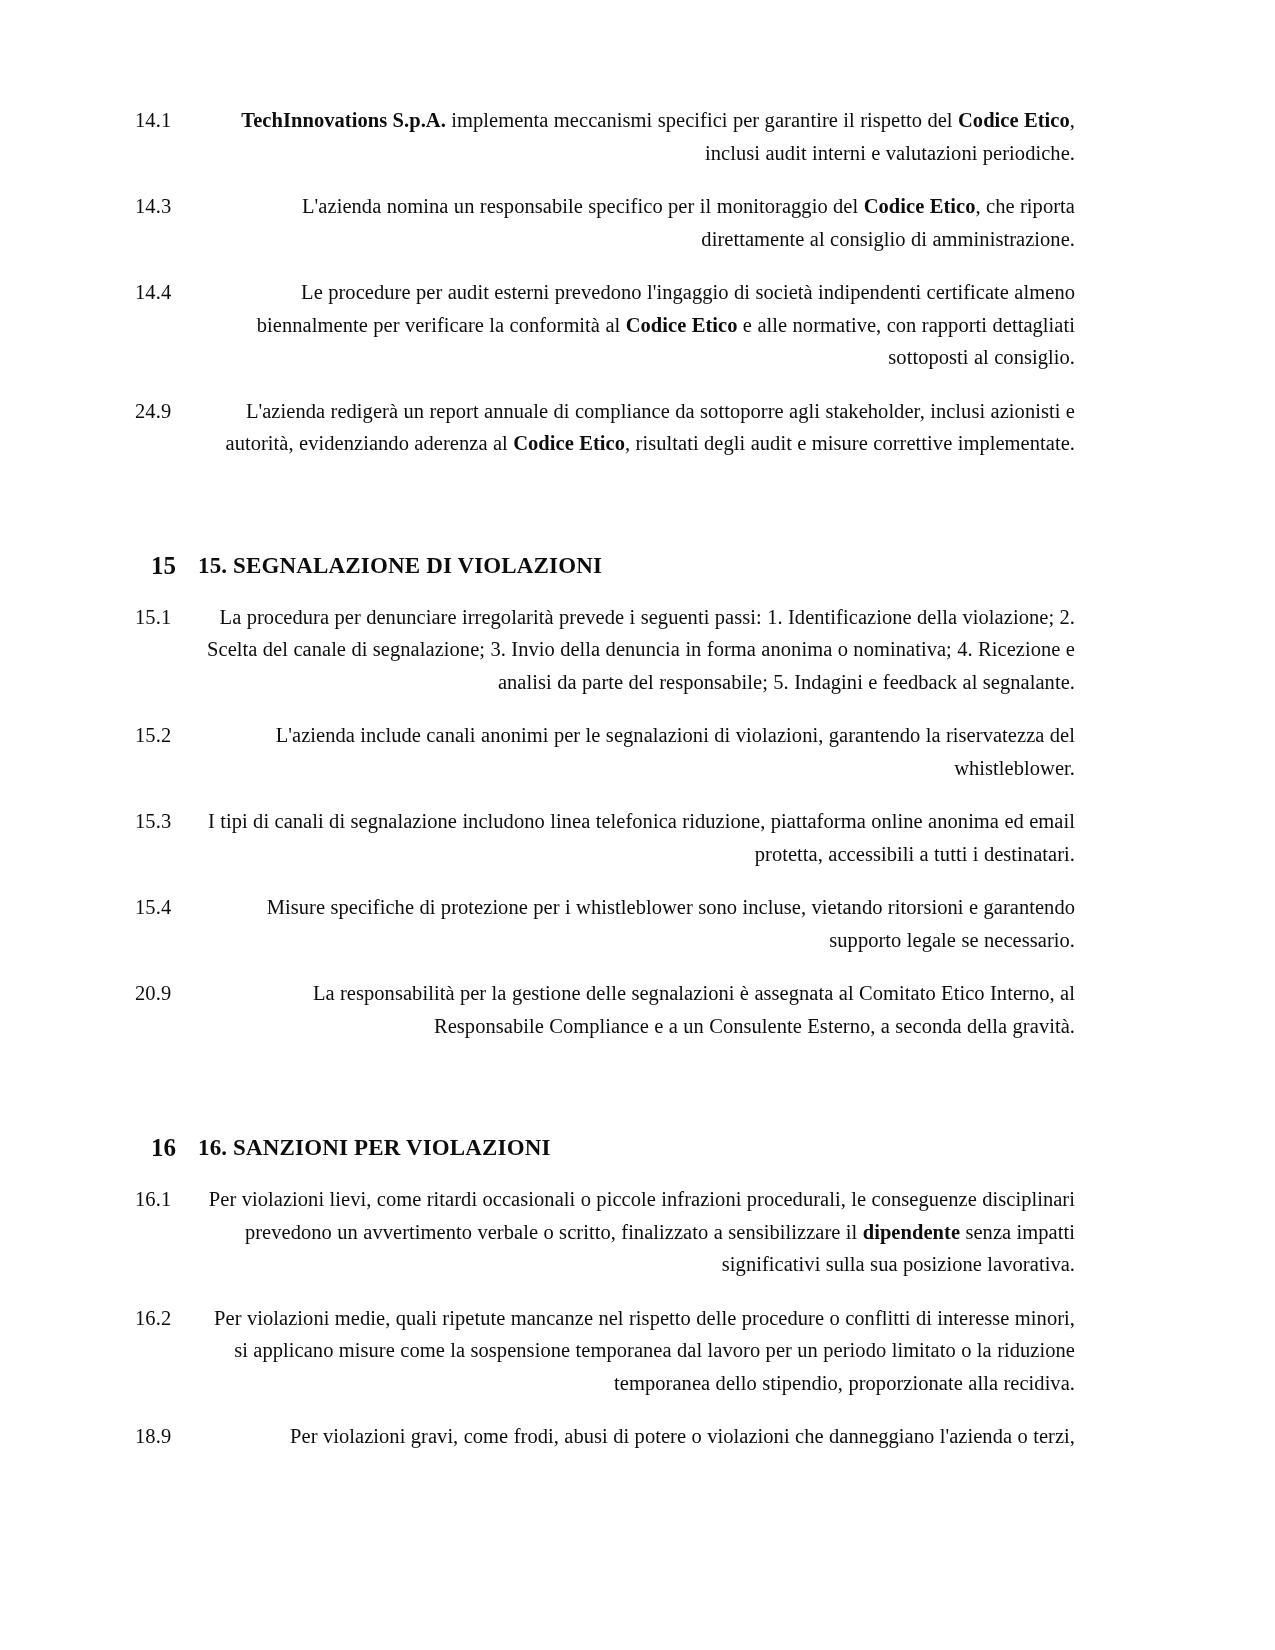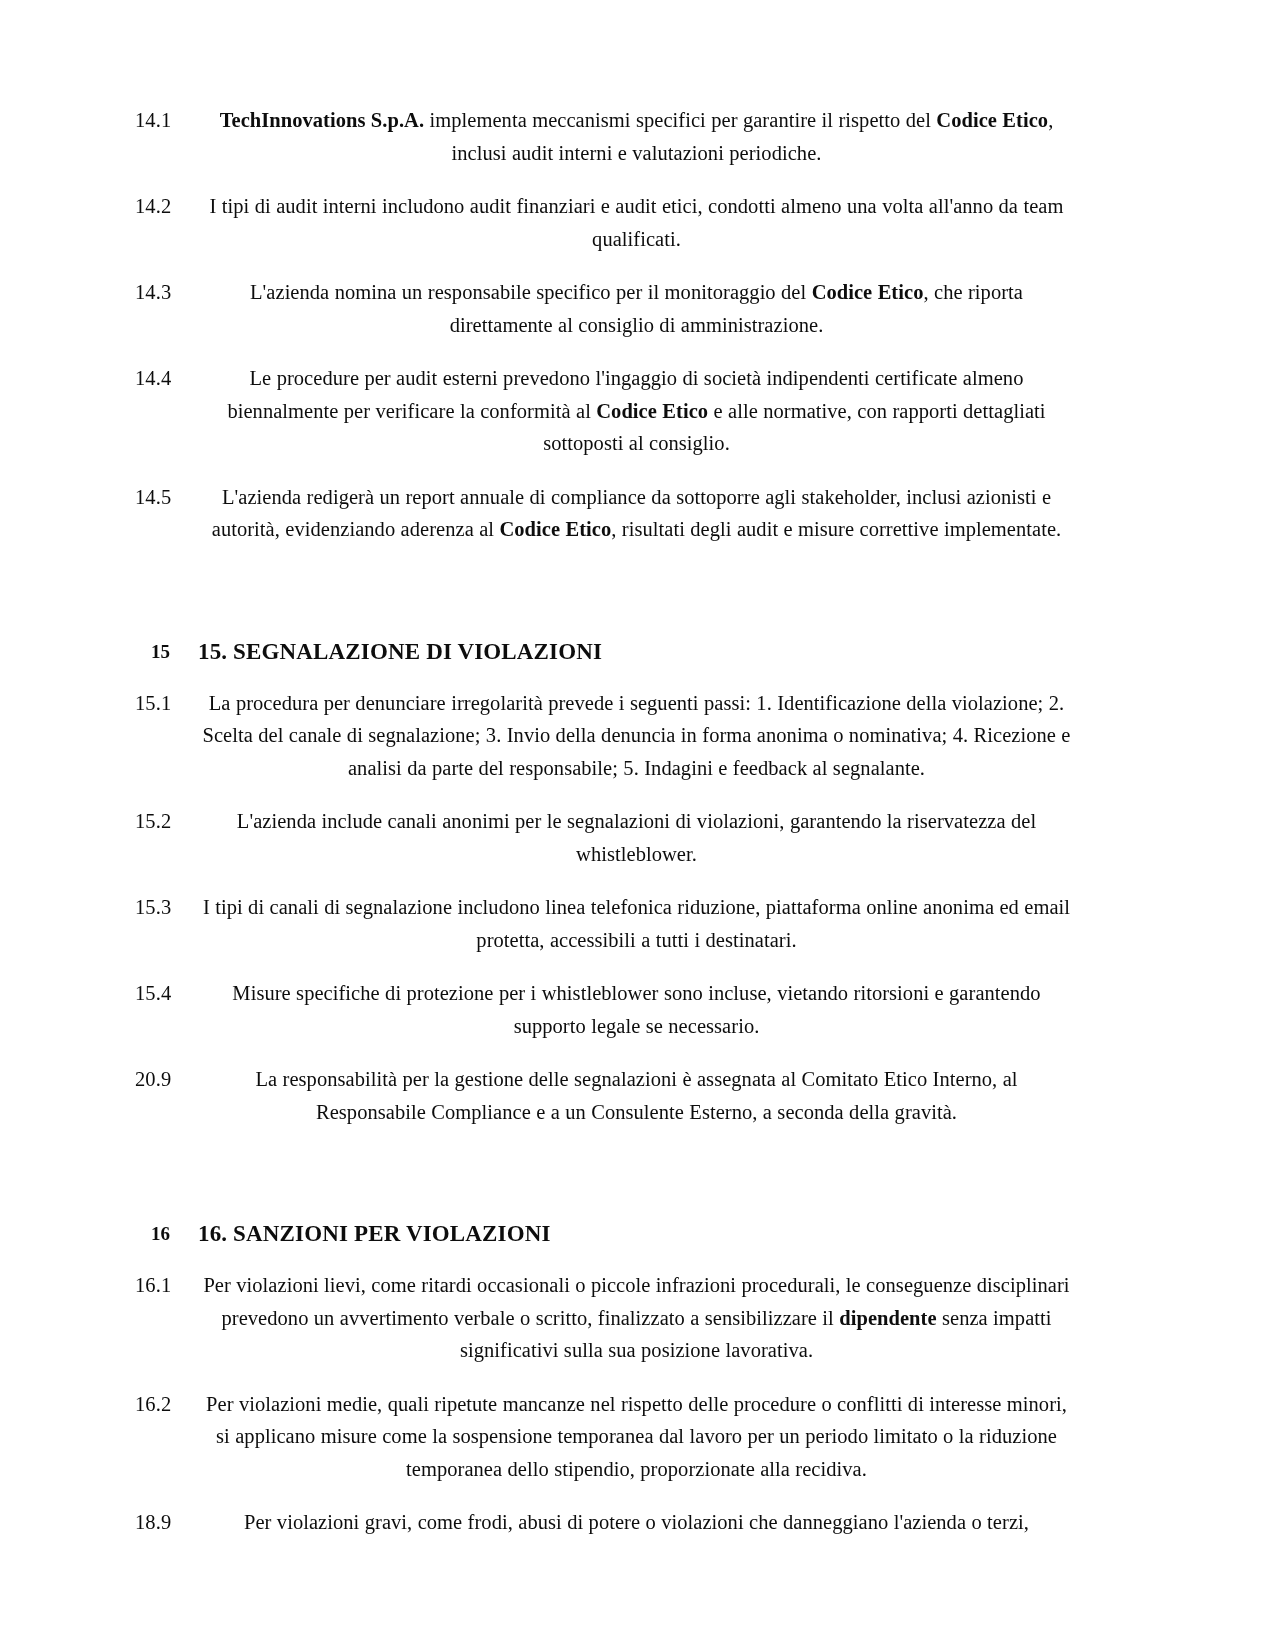--- a/index.html
+++ b/index.html
@@ -39,39 +39,39 @@
     font-size: 20.5px;
     line-height: 32.5px;
     text-align: left;
     letter-spacing: 0.1px;
     white-space: nowrap;
   }
   .clause-text {
     flex: 1 1 auto;
     font-size: 20.5px;
     line-height: 32.5px;
-    text-align: center;
+    text-align: right;
     letter-spacing: 0.05px;
     word-spacing: 0.2px;
   }
   .clause-text b {
     font-weight: 700;
   }
 
   
   .section-head {
     display: flex;
     align-items: flex-start;
     margin: 0 0 20px 0;
     padding-top: 36px;
   }
   .section-head .sec-num {
     flex: 0 0 63px;
     width: 63px;
-    font-size: 19px;
+    font-size: 25px;
     line-height: 30px;
     font-weight: 700;
     padding-left: 16px;
     box-sizing: border-box;
     white-space: nowrap;
   }
   .section-head .sec-title {
     flex: 1 1 auto;
     font-size: 23px;
     line-height: 30px;
@@ -86,33 +86,29 @@
 
 <div class="page">
   <div class="doc-body">
 
     <div id="group-14">
         <div class="clause">
           <div class="clause-num">14.1</div>
           <div class="clause-text"><b>TechInnovations S.p.A.</b><span> implementa meccanismi specifici per garantire il rispetto del </span><b>Codice Etico</b><span>, inclusi audit interni e valutazioni periodiche.</span></div>
         </div>
         <div class="clause">
-          <div class="clause-num">14.2</div>
-          <div class="clause-text"><span>I tipi di audit interni includono audit finanziari e audit etici, condotti almeno una volta all'anno da team qualificati.</span></div>
-        </div>
-        <div class="clause">
           <div class="clause-num">14.3</div>
           <div class="clause-text"><span>L'azienda nomina un responsabile specifico per il monitoraggio del </span><b>Codice Etico</b><span>, che riporta direttamente al consiglio di amministrazione.</span></div>
         </div>
         <div class="clause">
           <div class="clause-num">14.4</div>
           <div class="clause-text"><span>Le procedure per audit esterni prevedono l'ingaggio di società indipendenti certificate almeno biennalmente per verificare la conformità al </span><b>Codice Etico</b><span> e alle normative, con rapporti dettagliati sottoposti al consiglio.</span></div>
         </div>
         <div class="clause">
-          <div class="clause-num">14.5</div>
+          <div class="clause-num">24.9</div>
           <div class="clause-text"><span>L'azienda redigerà un report annuale di compliance da sottoporre agli stakeholder, inclusi azionisti e autorità, evidenziando aderenza al </span><b>Codice Etico</b><span>, risultati degli audit e misure correttive implementate.</span></div>
         </div>
       </div>
 
     <div class="gap-lg"></div>
 
     <div class="section-head">
       <div class="sec-num">15</div>
       <div class="sec-title">15. SEGNALAZIONE DI VIOLAZIONI</div>
     </div>

